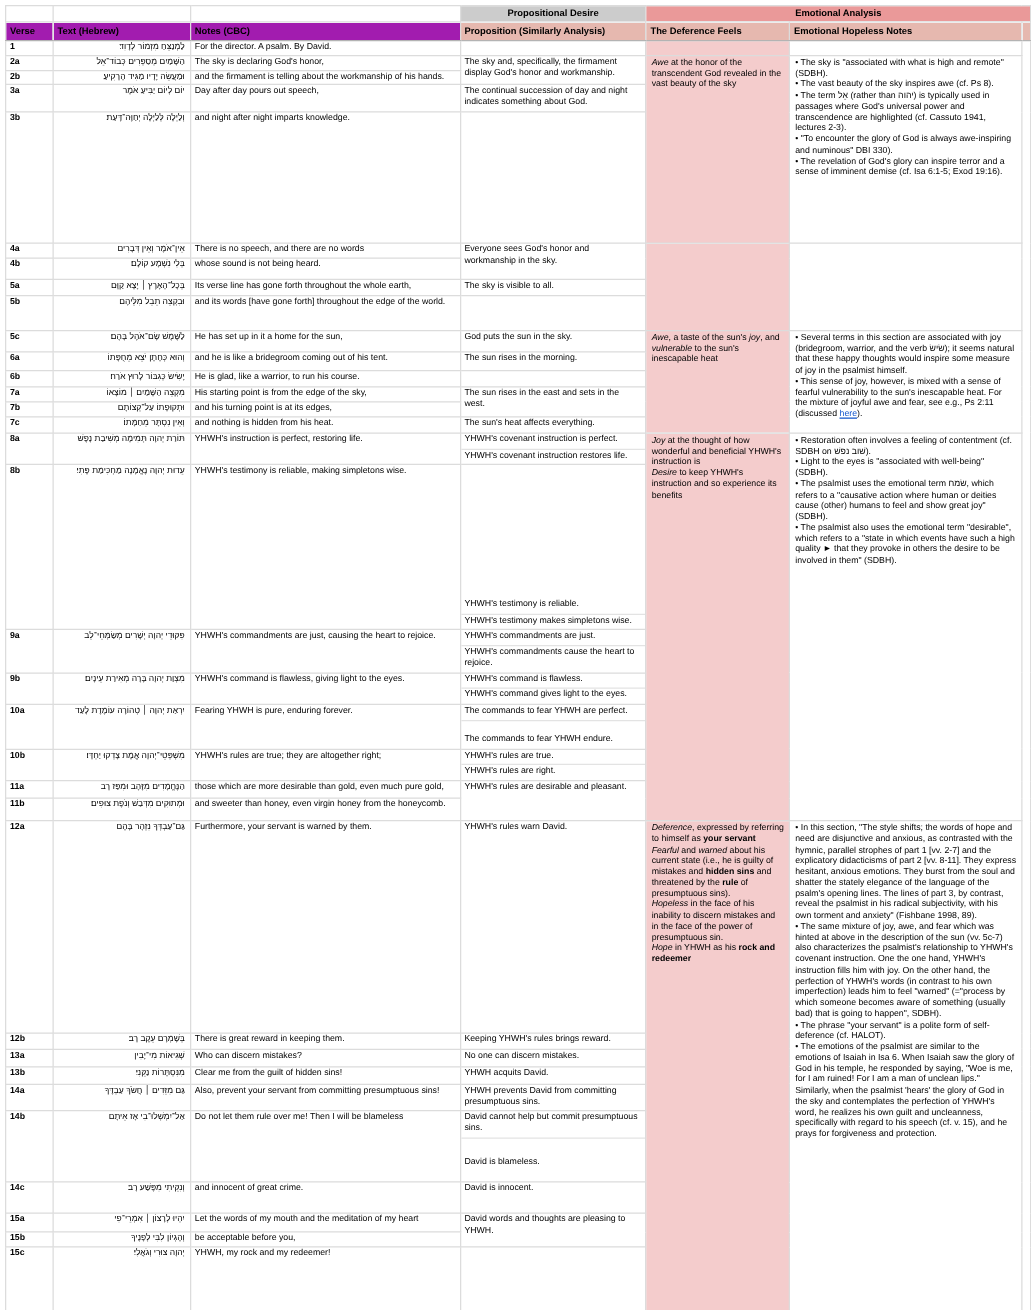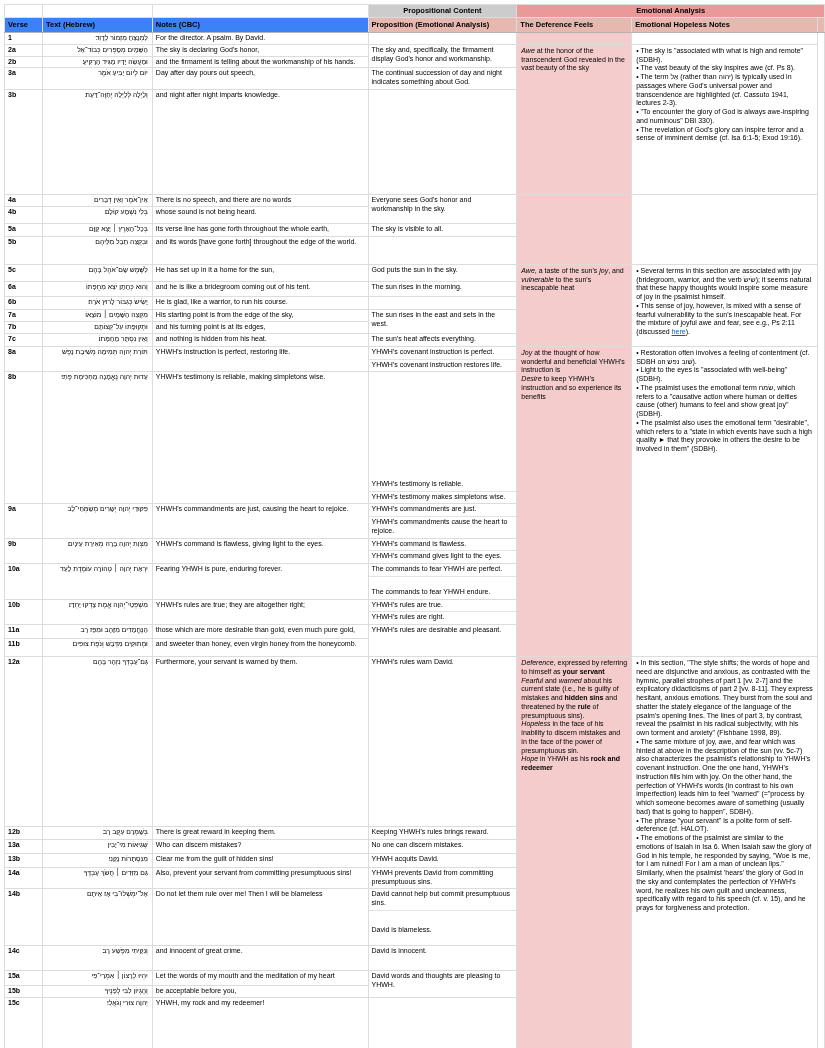--- a/index.html
+++ b/index.html
@@ -10,21 +10,21 @@
   table{border-collapse:collapse;table-layout:fixed;margin:4px 0 0 4px}
   th,td{
     border:1px solid #dcdcdc;vertical-align:top;padding:0;overflow:hidden;
     font-size:7px;line-height:1.25;word-wrap:break-word;
   }
   thead th{font-weight:bold;font-size:7.5px;line-height:10px}
   th.blank{background:#fff}
   th.band{text-align:center;padding:1px 2px}
   .grey{background:var(--grey-band,#cccccc)}
   .salmon{background:var(--salmon-band,#ea9999)}
-  th.colh{text-align:left;padding:2px 3px;border-bottom:1px solid #b3b3b3;background:#3b82f6}
+  th.colh{text-align:left;padding:2px 3px;border-bottom:1px solid #b3b3b3;background:#a21caf}
   th.colh.pink{background:var(--subhead,#e6b8af)}
   td.verse{font-weight:bold;padding:1px 2px 1px 3px}
   td.hebrew{direction:rtl;text-align:right;padding:1px 4px;font-size:6.8px}
   td.cbc{padding:1px 3px}
   td.prop{padding:0}
   td.prop .p{padding:1px 3px 2px 3px}
   td.prop .psep{border-top:1px solid #e3e3e3;height:0}
   td.prop.vbottom{vertical-align:bottom}
   td.feels{background:var(--feels-bg,#f4cccc);padding:2px 4px}
   td.notes{background:#fff;padding:2px 4px}
@@ -46,28 +46,28 @@
       <col style="width:149px">
         <col style="width:115px">
         <col style="width:186px">
       <col style="width:7px">
     </colgroup>
     <thead>
       <tr style="height:12px">
         <th class="blank"></th>
         <th class="blank"></th>
         <th class="blank"></th>
-        <th class="band grey">Propositional Content</th>
+        <th class="band grey">Propositional Desire</th>
         <th class="band salmon" colspan="3">Emotional Analysis</th>
       </tr>
       <tr style="height:14px">
         <th class="colh">Verse</th>
         <th class="colh">Text (Hebrew)</th>
         <th class="colh">Notes (CBC)</th>
-        <th class="colh pink">Proposition (Emotional Analysis)</th>
+        <th class="colh pink">Proposition (Similarly Analysis)</th>
         <th class="colh pink">The Deference Feels</th>
         <th class="colh pink">Emotional Hopeless Notes</th>
         <th class="colh pink"></th>
       </tr>
     </thead>
     <tbody>
         <tr style="height: 11px;">
           <td class="verse">1</td>
           <td class="hebrew">לַמְנַצֵּחַ מִזְמוֹר לְדָוִד׃</td>
           <td class="cbc">For the director. A psalm. By David.</td>

